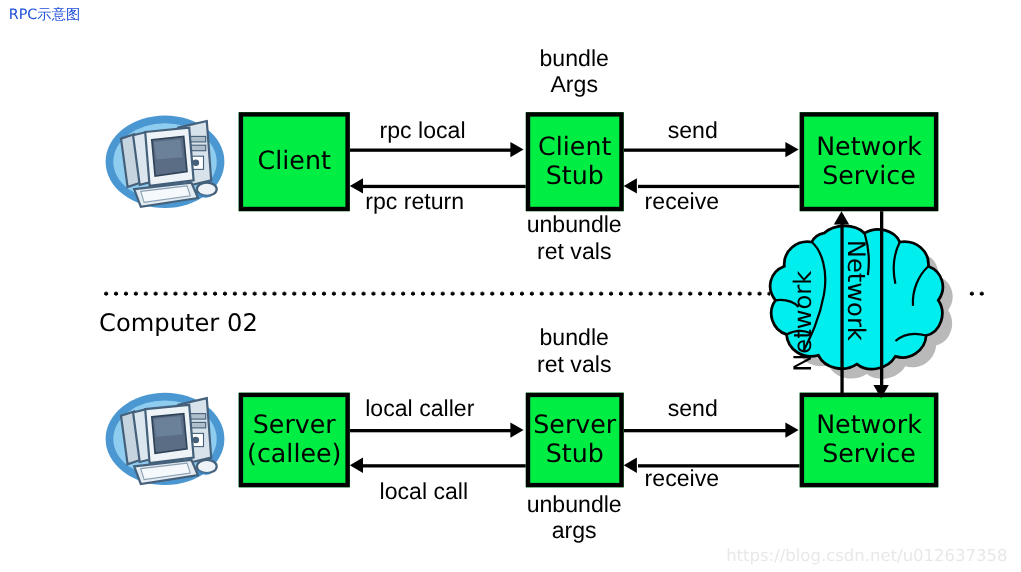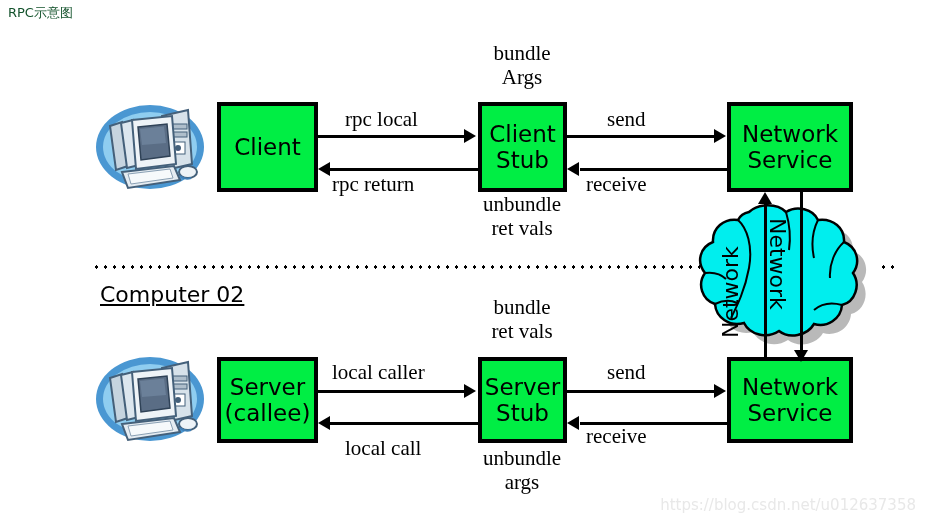--- a/index.html
+++ b/index.html
@@ -16,21 +16,21 @@
     height: 520px;
     background: #ffffff;
     overflow: hidden;
   }
   .page-title {
     position: absolute;
     left: 8px;
     top: 4px;
     font-family: "DejaVu Sans", sans-serif;
     font-size: 13px;
-    color: #14532d;
+    color: #1d4ed8;
     white-space: nowrap;
   }
   
   .box {
     position: absolute;
     background: #00ee44;
     border: 4px solid #000000;
     box-sizing: border-box;
     display: flex;
     flex-direction: column;
@@ -85,21 +85,21 @@
     border-left: 7px solid transparent;
     border-right: 7px solid transparent;
     z-index: 8;
   }
   .arrow-vhead.up   { border-bottom: 12px solid #000000; }
   .arrow-vhead.down { border-top: 12px solid #000000; }
 
   
   .lbl {
     position: absolute;
-    font-family: Liberation Serif, serif;
+    font-family: Liberation Sans, sans-serif;
     font-size: 21px;
     color: #000000;
     white-space: nowrap;
     z-index: 5;
   }
   .lbl.stack { line-height: 1.12; text-align: center; }
   .lbl.stack span { display: block; }
 
   .computer-lbl {
     position: absolute;
@@ -240,21 +240,21 @@
   <div class="lbl" style="left:586px; top:172px;">receive</div>
 
   <div class="box two-line" id="box-net-1">
     <span>Network</span>
     <span>Service</span>
   </div>
 
   <div class="divider" style="left:92px; top:265px; width:608px;"></div>
   <div class="divider" style="left:879px; top:265px; width:17px;"></div>
 
-  <div class="computer-lbl" style="left:100px; top:282px;text-decoration:underline;">Computer 02</div>
+  <div class="computer-lbl" style="left:90px; top:282px;">Computer 02</div>
 
   <div id="cloud-wrap">
     <svg width="200" height="162" viewBox="0 0 200 162">
       <g transform="translate(11,10)">
         <path d="M52 6
                  C62 -3 80 -3 89 6
                  C100 -1 116 3 121 14
                  C136 12 148 22 147 36
                  C160 41 164 56 156 67
                  C164 79 158 96 145 99

